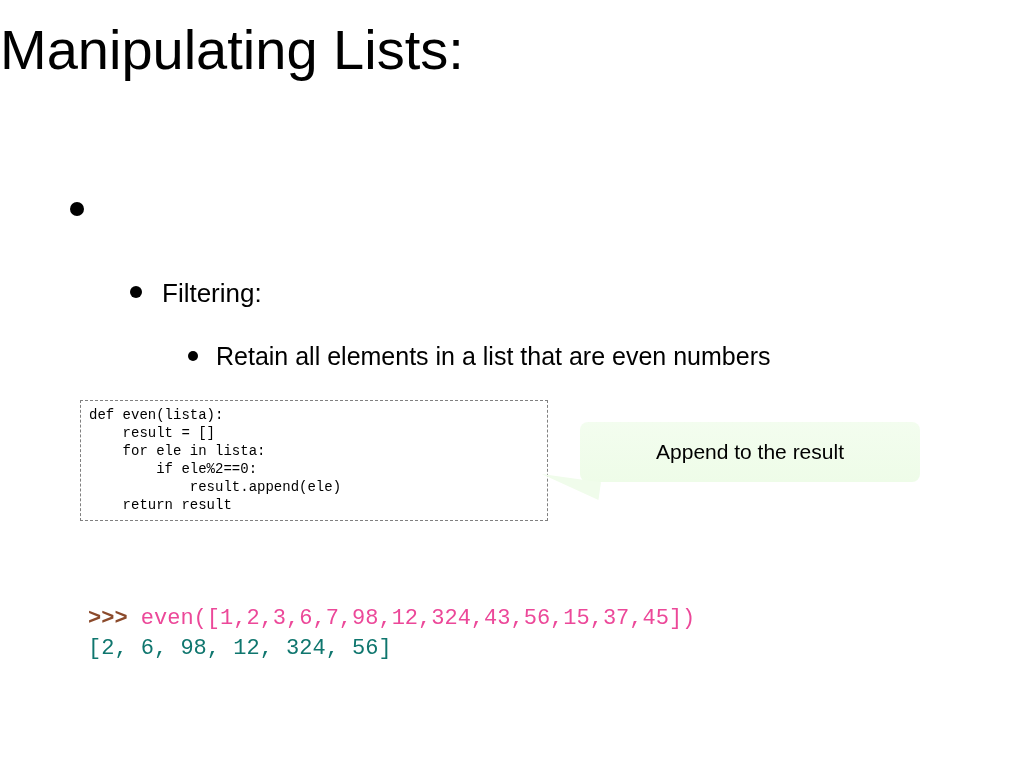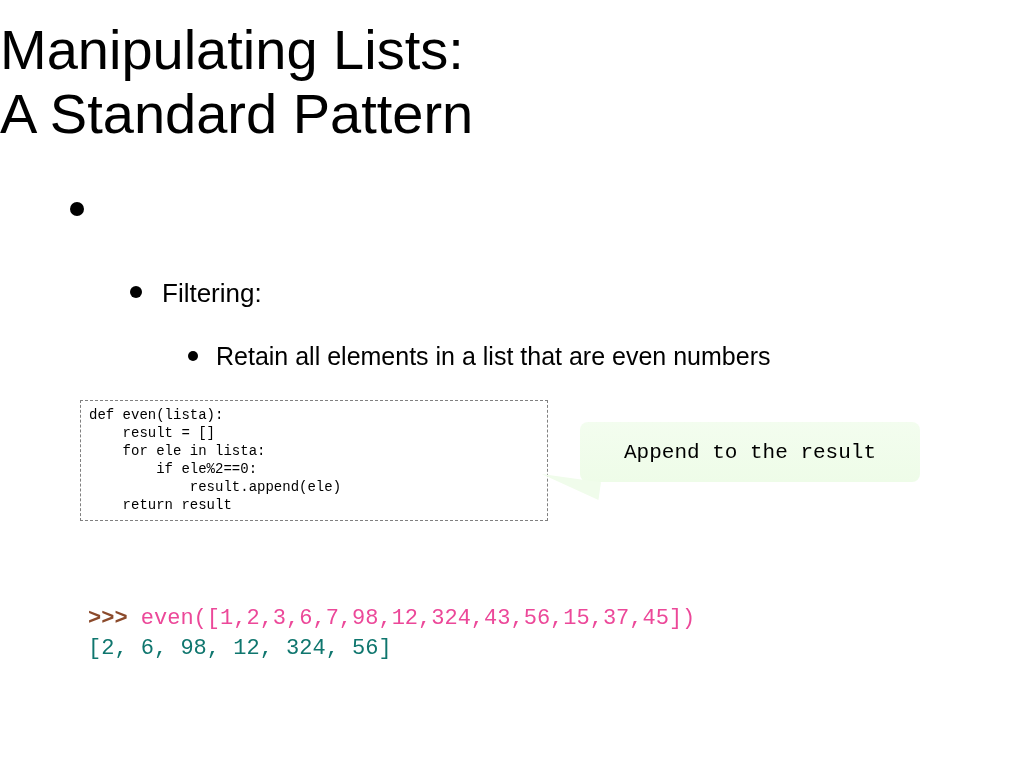--- a/index.html
+++ b/index.html
@@ -64,21 +64,20 @@
     background: #ffffff;
   }
 
   .callout-wrap {
     position: absolute;
     top: 410px;
     left: 540px;
     width: 420px;
     height: 120px;
     pointer-events: none;
-    font-family: Liberation Mono, monospace;
   }
   .callout-bubble {
     position: absolute;
     top: 12px;
     left: 40px;
     width: 340px;
     height: 60px;
     border-radius: 8px;
     background: linear-gradient(to bottom, #f3fdef, #eefce8);
     box-shadow: 0 0 0 1px rgba(200,230,200,0.0);
@@ -115,21 +114,20 @@
   .call   { color: #ec4899; }
   .output { color: #0f766e; }
 </style>
 </head>
 <body>
 
 <div class="slide">
 
   <div class="title">
     <span>Manipulating Lists:</span><br>
-    <span>A Standard Pattern</span>
   </div>
 
   <div class="bullet-row b1">
     <span class="dot"></span>
   </div>
 
   <div class="bullet-row b2">
     <span class="dot"></span>
     <span class="txt">Filtering:</span>
   </div>

